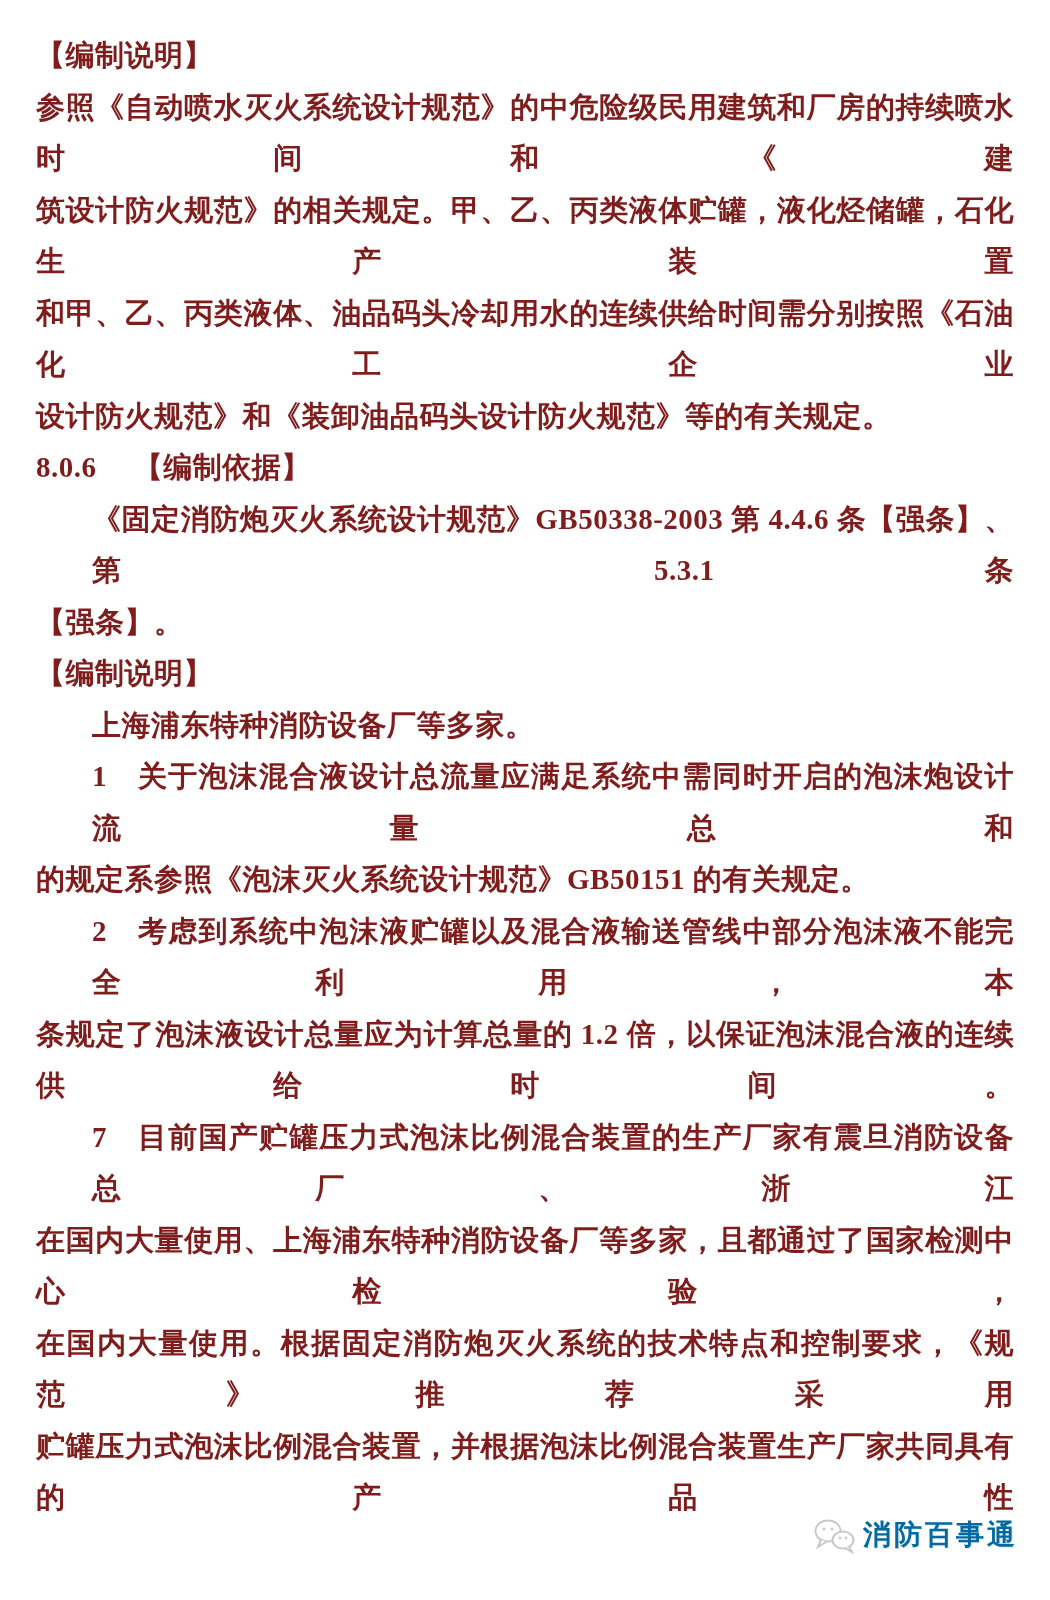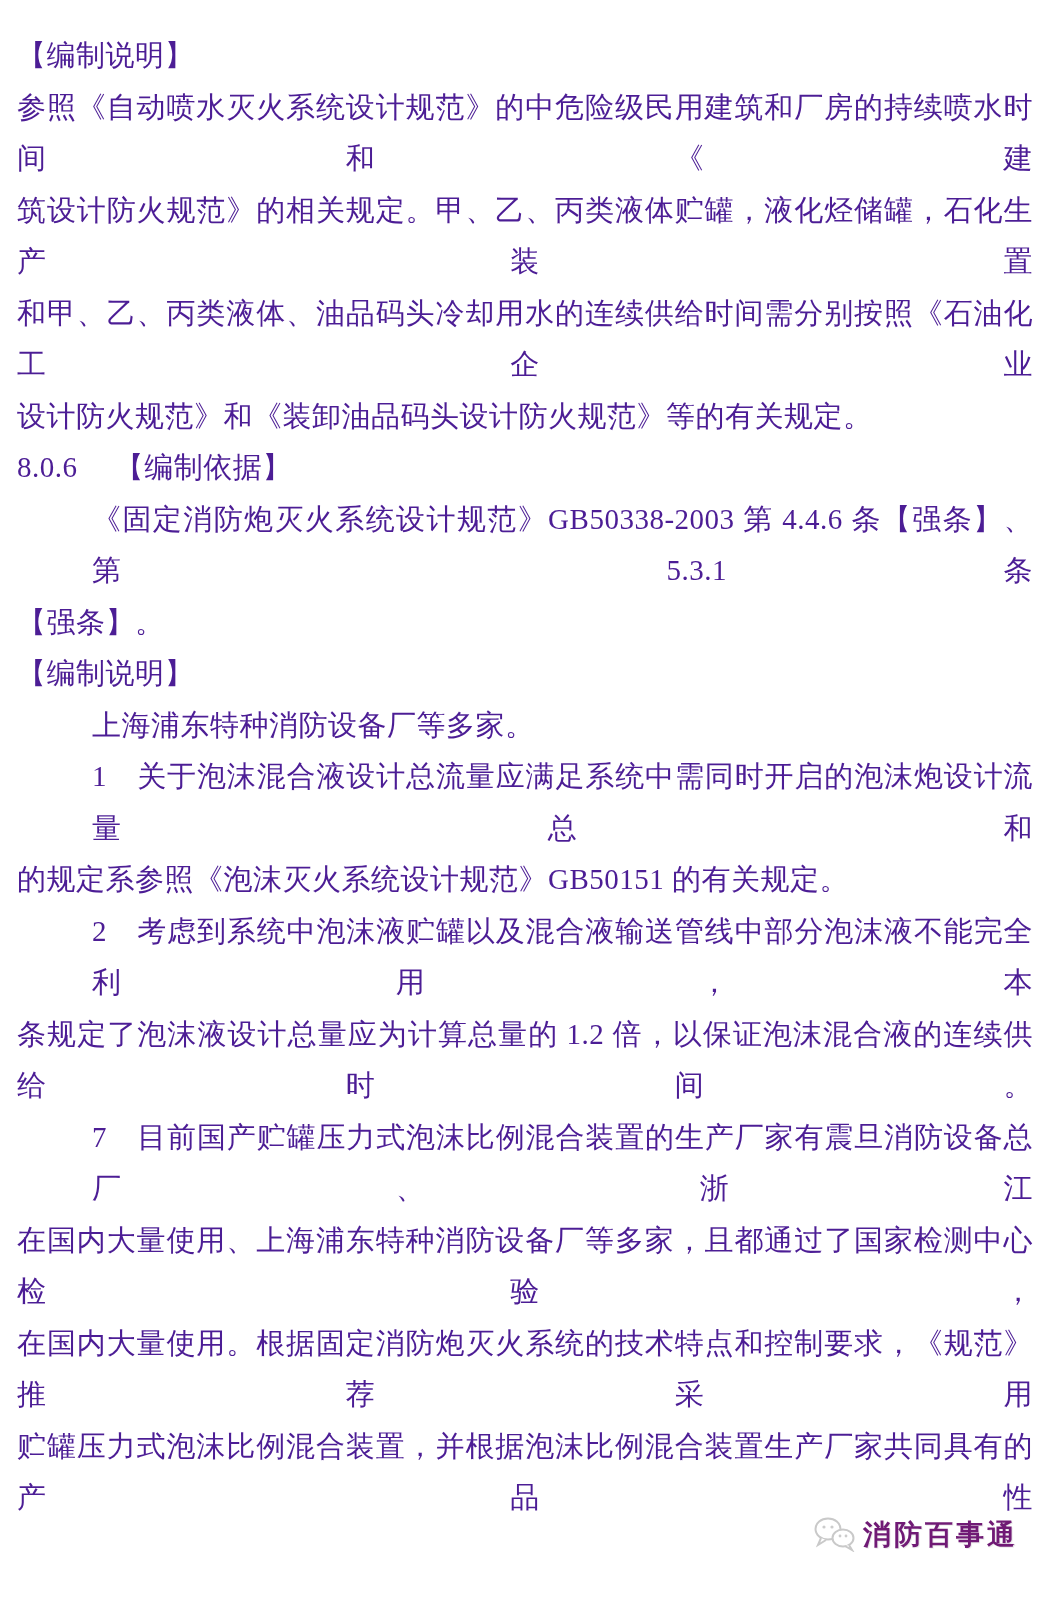--- a/index.html
+++ b/index.html
@@ -12,41 +12,41 @@
     overflow: hidden;
     font-family: "Liberation Serif", "DejaVu Serif", serif;
   }
   .doc {
     position: absolute;
     top: 30px;
     left: 0;
     width: 1050px;
   }
   .line {
-    padding: 0 17px;
+    padding: 0 36px;
     font-size: 29px;
     line-height: 51.5px;
-    font-weight: 400;
-    color: #4c1d95;
+    font-weight: 700;
+    color: #7f1d1d;
     white-space: normal;
     letter-spacing: 0.5px;
   }
   .ind { padding-left: 92px; }
   .just {
     text-align: justify;
     text-align-last: justify;
   }
   .footer-watermark {
     position: absolute;
     top: 1516px;
     right: 32px;
     display: flex;
-    align-items: flex-start;
+    align-items: flex-end;
     gap: 6px;
-    color: #701a75;
+    color: #0369a1;
     font-size: 28px;
     font-weight: 600;
     letter-spacing: 3px;
     text-shadow: 1px 1px 0 #ececec;
     font-family: "Liberation Serif", "DejaVu Serif", serif;
   }
   .wicon { display: inline-flex; align-items: center; }
   .page-number {
     position: absolute;
     top: 1640px;

